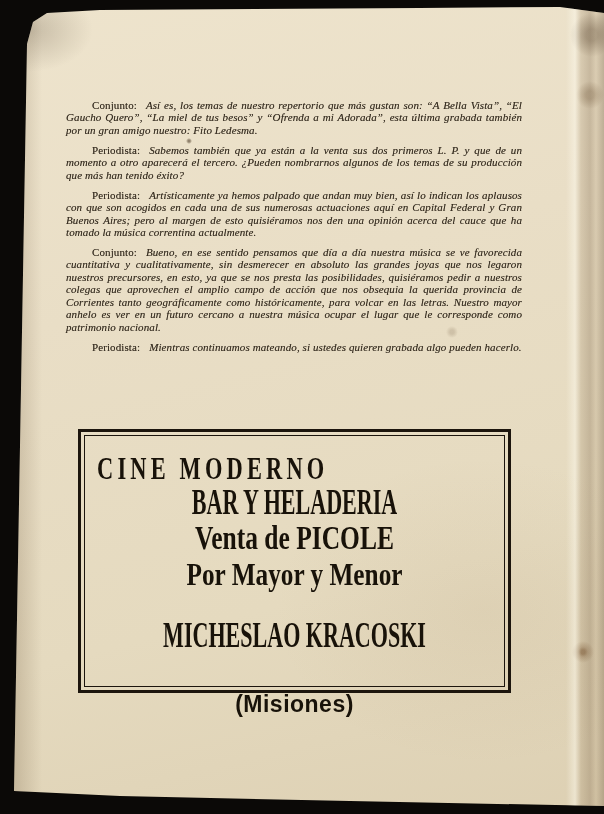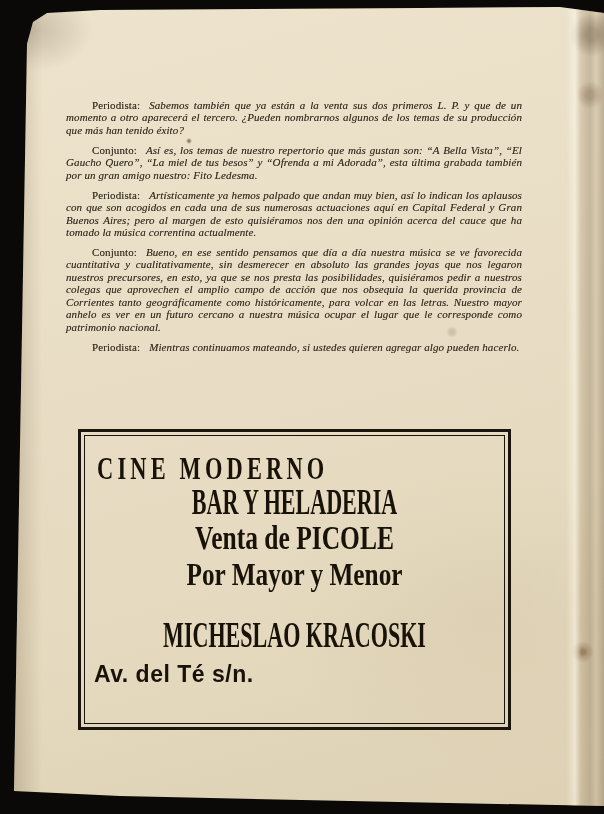--- a/index.html
+++ b/index.html
@@ -44,21 +44,21 @@
     margin:0 0 7.5px 0;
     text-indent:26px;
     text-align:justify;
     font:italic 11px/12.45px "Liberation Serif", serif;
     letter-spacing:.1px;
     text-shadow:0 0 .4px rgba(54,45,33,.55);
   }
   .speaker{font-style:normal;padding-right:9px;}
   
   .ad{
-    position:absolute;left:78px;top:429px;width:433px;height:301px;
+    position:absolute;left:78px;top:429px;width:433px;height:264px;
     border:3px solid #1c150d;
     box-sizing:border-box;
     color:#181209;
   }
   .ad-inner{position:absolute;inset:3px;border:1px solid #1c150d;}
   .ad .line{position:absolute;left:0;width:100%;text-align:center;white-space:nowrap;}
   .ad-cine{
     top:20px;left:16px !important;width:auto !important;text-align:left !important;
     font:bold 32px/1 "Liberation Serif", serif;letter-spacing:6px;
     transform:scaleX(.70);transform-origin:left top;
@@ -75,42 +75,42 @@
   }
   .ad-misiones{top:261px;font:bold 23px/1 "Liberation Sans", sans-serif;letter-spacing:.5px;}
 </style>
 </head>
 <body>
 
 <div class="page">
 
   <div class="interview">
     <p>
-      <span class="speaker">Periodista:</span><span>Sabemos también que ya están a la venta sus dos primeros L. P. y que de un momento a otro aparecerá el tercero. ¿Pueden nombrarnos algunos de los temas de su producción que más han tenido éxito?</span>
+      <span class="speaker">Conjunto:</span><span>Así es, los temas de nuestro repertorio que más gustan son: “A Bella Vista”, “El Gaucho Quero”, “La miel de tus besos” y “Ofrenda a mi Adorada”, esta última grabada también por un gran amigo nuestro: Fito Ledesma.</span>
     </p>
     <p>
-      <span class="speaker">Conjunto:</span><span>Así es, los temas de nuestro repertorio que más gustan son: “A Bella Vista”, “El Gaucho Quero”, “La miel de tus besos” y “Ofrenda a mi Adorada”, esta última grabada también por un gran amigo nuestro: Fito Ledesma.</span>
+      <span class="speaker">Periodista:</span><span>Sabemos también que ya están a la venta sus dos primeros L. P. y que de un momento a otro aparecerá el tercero. ¿Pueden nombrarnos algunos de los temas de su producción que más han tenido éxito?</span>
     </p>
     <p>
       <span class="speaker">Periodista:</span><span>Artísticamente ya hemos palpado que andan muy bien, así lo indican los aplausos con que son acogidos en cada una de sus numerosas actuaciones aquí en Capital Federal y Gran Buenos Aires; pero al margen de esto quisiéramos nos den una opinión acerca del cauce que ha tomado la música correntina actualmente.</span>
     </p>
     <p>
       <span class="speaker">Conjunto:</span><span>Bueno, en ese sentido pensamos que día a día nuestra música se ve favorecida cuantitativa y cualitativamente, sin desmerecer en absoluto las grandes joyas que nos legaron nuestros precursores, en esto, ya que se nos presta las posibilidades, quisiéramos pedir a nuestros colegas que aprovechen el amplio campo de acción que nos obsequia la querida provincia de Corrientes tanto geográficamente como históricamente, para volcar en las letras. Nuestro mayor anhelo es ver en un futuro cercano a nuestra música ocupar el lugar que le corresponde como patrimonio nacional.</span>
     </p>
     <p>
-      <span class="speaker">Periodista:</span><span>Mientras continuamos mateando, si ustedes quieren agregar algo pueden hacerlo.</span>
+      <span class="speaker">Periodista:</span><span>Mientras continuamos mateando, si ustedes quieren grabada algo pueden hacerlo.</span>
     </p>
   </div>
 
   <div class="ad">
     <div class="ad-inner"></div>
     <div class="line ad-cine">CINE MODERNO</div>
     <div class="line ad-bar">BAR Y HELADERIA</div>
     <div class="line ad-venta">Venta de PICOLE</div>
     <div class="line ad-por">Por Mayor y Menor</div>
     <div class="line ad-mich">MICHESLAO KRACOSKI</div>
     <div class="ad-address">
-      <span>Av. del Té s/n.</span>
     </div>
+    <div class="line ad-misiones">(Misiones)</div>
   </div>
 
   <div class="edge"></div>
 </div>
 
 </body></html>

